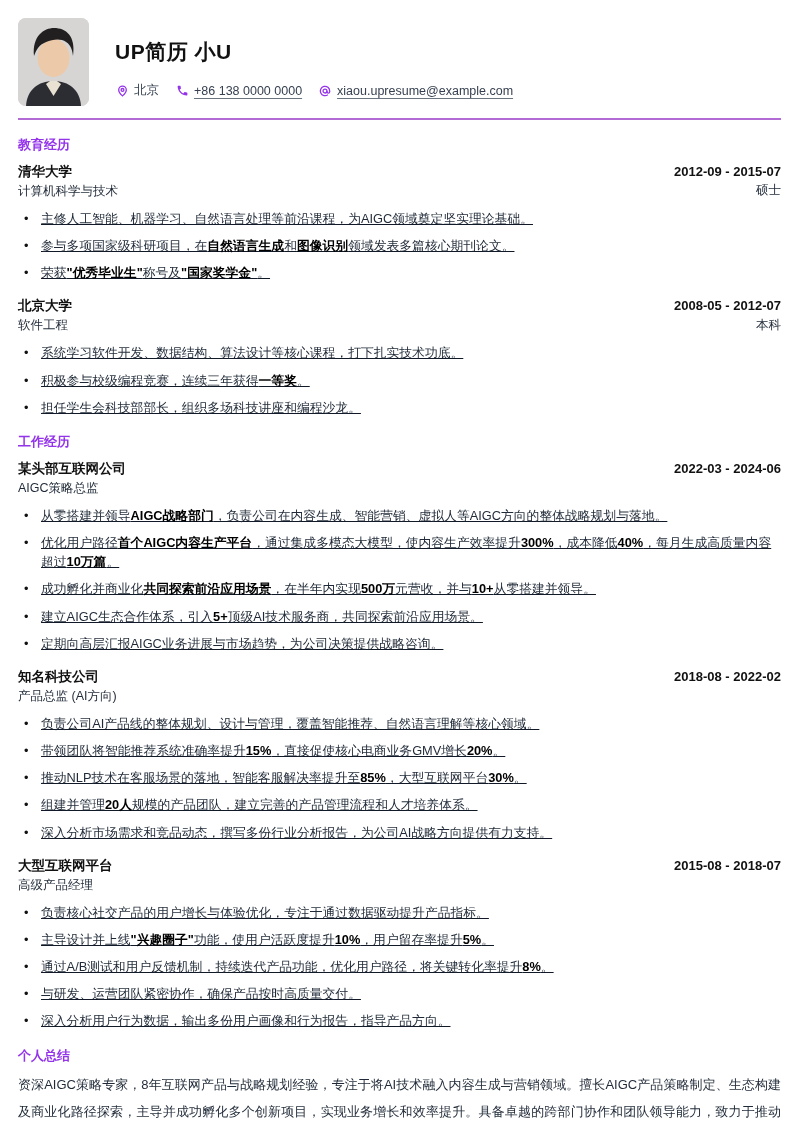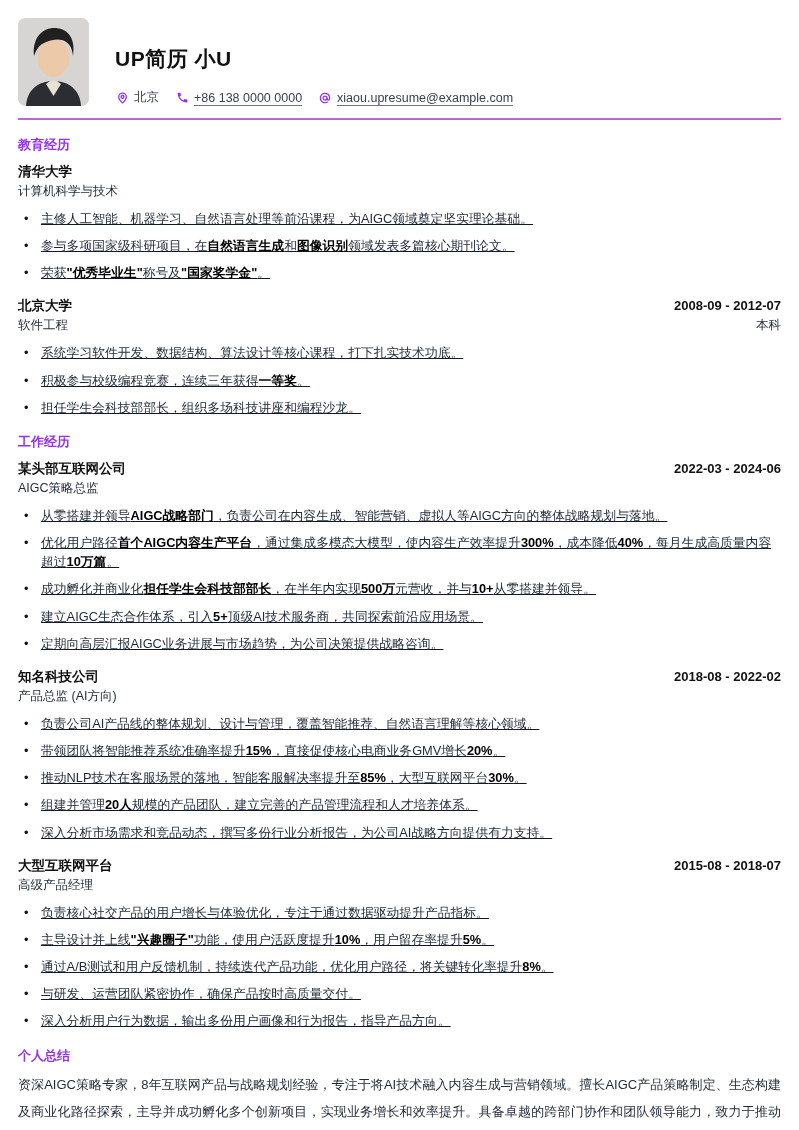--- a/index.html
+++ b/index.html
@@ -1,21 +1,21 @@
 <!DOCTYPE html>
 <html lang="zh"><head>
 <meta charset="utf-8">
 <style>
   * { margin:0; padding:0; box-sizing:border-box; }
   html,body { background:#ffffff; }
   body { font-family:"Liberation Sans","DejaVu Sans",sans-serif; color:#111827; }
   .page { width:799px; height:1130px; overflow:hidden; background:#fff; padding:0 18px; position:relative; }
 
   
-  .header { display:flex; align-items:flex-end; padding-top:18px; }
+  .header { display:flex; align-items:flex-start; padding-top:18px; }
   .photo { width:71px; height:88px; border-radius:8px; overflow:hidden; flex:0 0 auto; background:#d7d5d3; }
   .photo svg { display:block; }
   .header-info { margin-left:26px; padding-top:20px; }
   .name { font-size:21px; font-weight:bold; color:#111111; letter-spacing:.5px; }
   .contact-row { display:flex; align-items:center; margin-top:16px; font-size:12.5px; color:#374151; }
   .contact-item { display:flex; align-items:center; margin-right:16px; }
   .contact-item .cicon { width:14px; height:14px; margin-right:5px; display:inline-flex; align-items:center; justify-content:center; }
   .contact-link { color:#374151; text-decoration:underline; text-decoration-color:#6b7280; text-underline-offset:3px; cursor:pointer; }
   .divider { border:none; height:2px; background:#b26ad4; margin-top:12px; }
 
@@ -90,36 +90,40 @@
 
   <div class="section">
     <div class="section-title">教育经历</div>
     <div>
   <div class="entry">
     <div class="entry-head">
       <div>
         <div class="entry-title">清华大学</div>
         <div class="entry-sub">计算机科学与技术</div>
       </div>
+      <div class="entry-right">
+        <div class="entry-date">2012-09 - 2015-07</div>
+        <div class="entry-degree">硕士</div>
+      </div>
     </div>
     <ul class="bullets">
             <li><span>主修人工智能、机器学习、自然语言处理等前沿课程，为AIGC领域奠定坚实理论基础。</span></li>
             <li><span>参与多项国家级科研项目，在</span><b>自然语言生成</b><span>和</span><b>图像识别</b><span>领域发表多篇核心期刊论文。</span></li>
             <li><span>荣获</span><b>"优秀毕业生"</b><span>称号及</span><b>"国家奖学金"</b><span>。</span></li>
           </ul>
   </div>
 
   <div class="entry">
     <div class="entry-head">
       <div>
         <div class="entry-title">北京大学</div>
         <div class="entry-sub">软件工程</div>
       </div>
       <div class="entry-right">
-        <div class="entry-date">2008-09 - 2012-07</div>
+        <div class="entry-date">2008-05 - 2012-07</div>
         <div class="entry-degree">本科</div>
       </div>
     </div>
     <ul class="bullets">
             <li><span>系统学习软件开发、数据结构、算法设计等核心课程，打下扎实技术功底。</span></li>
             <li><span>积极参与校级编程竞赛，连续三年获得</span><b>一等奖</b><span>。</span></li>
             <li><span>担任学生会科技部部长，组织多场科技讲座和编程沙龙。</span></li>
           </ul>
   </div>
 </div>
@@ -135,21 +139,21 @@
         <div class="entry-sub">AIGC策略总监</div>
       </div>
       <div class="entry-right">
         <div class="entry-date">2022-03 - 2024-06</div>
 
       </div>
     </div>
     <ul class="bullets">
             <li><span>从零搭建并领导</span><b>AIGC战略部门</b><span>，负责公司在内容生成、智能营销、虚拟人等AIGC方向的整体战略规划与落地。</span></li>
             <li><span>优化用户路径</span><b>首个AIGC内容生产平台</b><span>，通过集成多模态大模型，使内容生产效率提升</span><b>300%</b><span>，成本降低</span><b>40%</b><span>，每月生成高质量内容超过</span><b>10万篇</b><span>。</span></li>
-            <li><span>成功孵化并商业化</span><b>担任学生会科技部部长</b><span>，在半年内实现</span><b>500万</b><span>元营收，并与</span><b>10+</b><span>从零搭建并领导。</span></li>
+            <li><span>成功孵化并商业化</span><b>共同探索前沿应用场景</b><span>，在半年内实现</span><b>500万</b><span>元营收，并与</span><b>10+</b><span>从零搭建并领导。</span></li>
             <li><span>建立AIGC生态合作体系，引入</span><b>5+</b><span>顶级AI技术服务商，共同探索前沿应用场景。</span></li>
             <li><span>定期向高层汇报AIGC业务进展与市场趋势，为公司决策提供战略咨询。</span></li>
           </ul>
   </div>
 
   <div class="entry">
     <div class="entry-head">
       <div>
         <div class="entry-title">知名科技公司</div>
         <div class="entry-sub">产品总监 (AI方向)</div>

